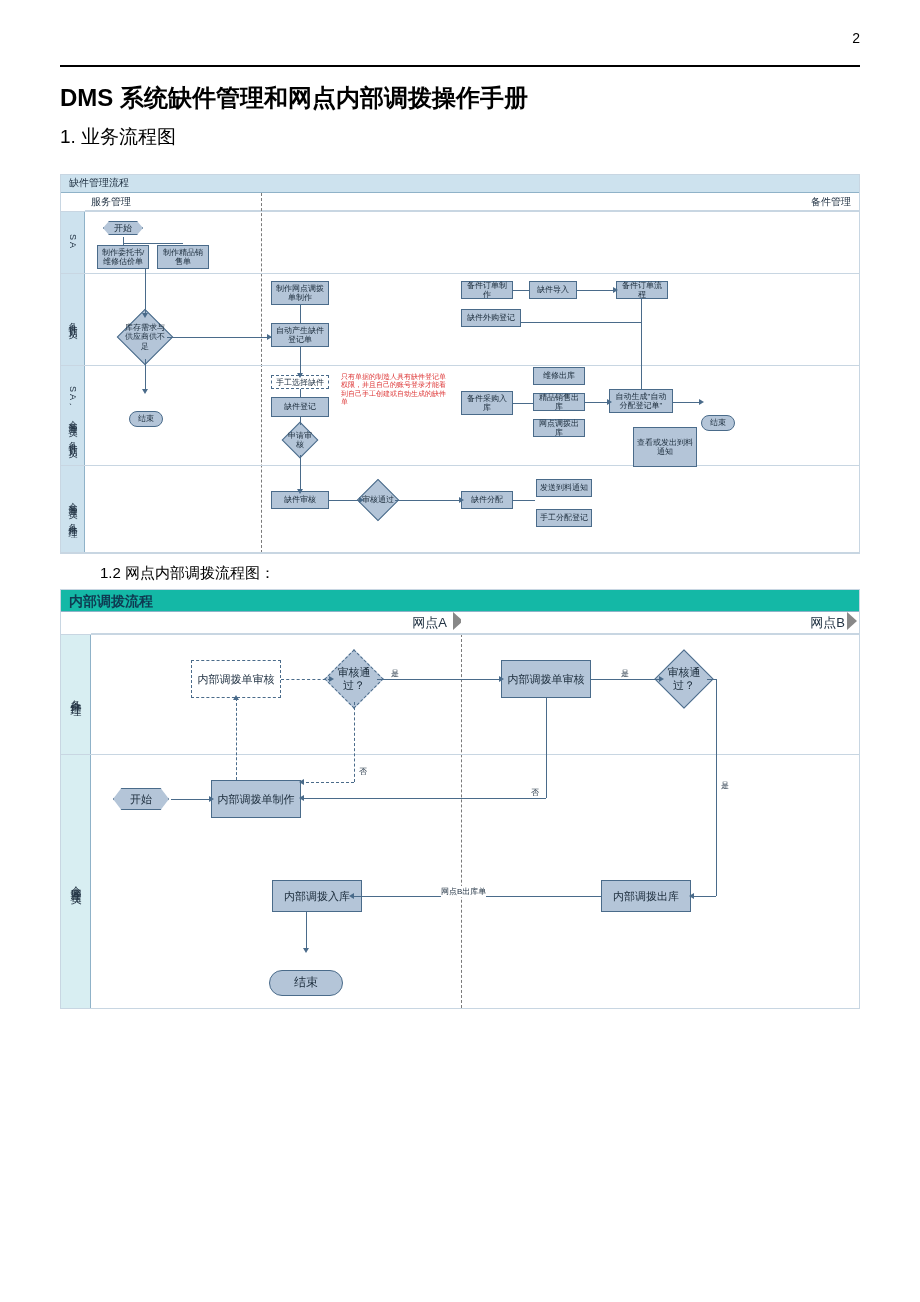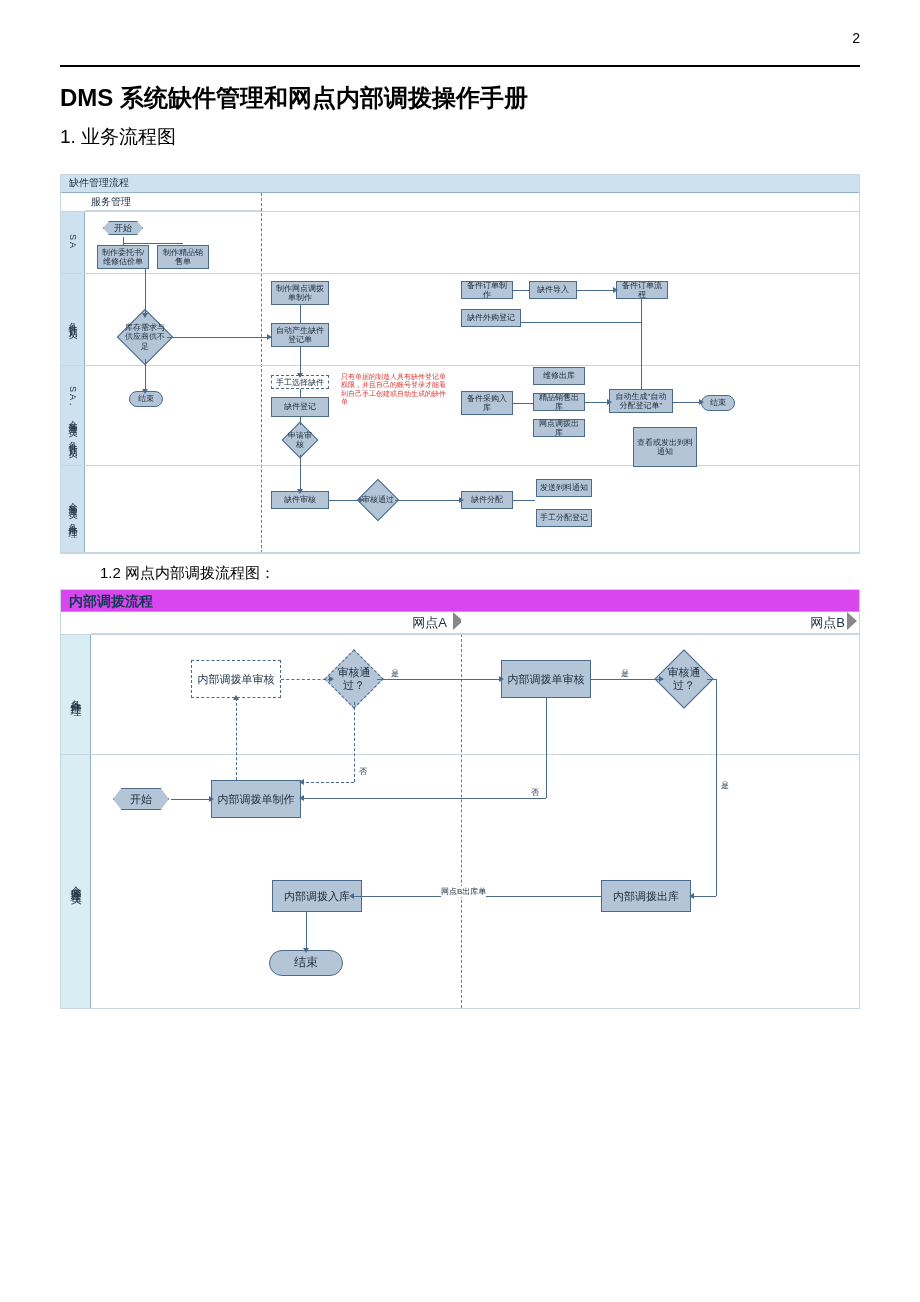--- a/index.html
+++ b/index.html
@@ -16,42 +16,42 @@
   .headerbar { position:absolute; left:0; top:0; right:0; height:18px; background:#cde2ee; border-bottom:1px solid #8fb2c8; padding:1px 8px; font-size:10px; color:#234; }
   .colhdr { position:absolute; top:18px; right:0; left:0; height:18px; }
   .colhdr .hbox { position:absolute; top:0; height:18px; line-height:18px; font-size:10px; padding-left:6px; color:#234; background:#fff; border-bottom:1px solid #c8d6e2; }
   .swim { position:absolute; left:0; right:0; border-top:1px solid #c8d6e2; }
   .swim .lab { position:absolute; left:0; top:0; bottom:0; width:24px; background:#cde2ee; border-right:1px solid #8fb2c8; display:flex; align-items:center; justify-content:center; writing-mode:vertical-rl; font-size:9px; color:#234; letter-spacing:2px; }
   .vline { position:absolute; top:18px; bottom:0; width:0; border-left:1px dashed #7a7a7a; }
   
   .node { position:absolute; background:#b4c5d8; border:1px solid #4a6b8a; display:flex; align-items:center; justify-content:center; text-align:center; font-size:9px; color:#1a2b3a; line-height:1.15; padding:2px; }
   .node.stack::before { content:""; position:absolute; left:-3px; top:-3px; right:3px; bottom:3px; border:1px solid #4a6b8a; background:#b4c5d8; z-index:-1; }
   .nodeS {  font-size:8px; }
-  .term { border-radius:14px; }
+  .term { border-radius:14px;margin-top:20px; }
   .hex { background:none; border:none; }
   .hex > div { width:100%; height:100%; background:#b4c5d8; border:1px solid #4a6b8a; clip-path: polygon(15% 0,85% 0,100% 50%,85% 100%,15% 100%,0 50%); display:flex; align-items:center; justify-content:center; }
   .diamond { background:none; border:none; }
   .diamond > div { width:100%; height:100%; background:#b4c5d8; border:1px solid #4a6b8a; transform:rotate(45deg); }
   .diamond > span { position:absolute; left:0; right:0; top:0; bottom:0; display:flex; align-items:center; justify-content:center; font-size:8px; }
   .dashbox { position:absolute; border:1px dashed #4a6b8a; font-size:8px; display:flex; align-items:center; justify-content:center; text-align:center; color:#234; }
   .redtext { position:absolute; font-size:7px; color:#d33; line-height:1.2; }
   .conn { position:absolute; background:#4a6b8a; }
   .conn.h { height:1px; }
   .conn.v { width:1px; }
   .conn.dh { height:0; border-top:1px dashed #4a6b8a; background:none; }
   .conn.dv { width:0; border-left:1px dashed #4a6b8a; background:none; }
   .arr { position:absolute; width:0; height:0; }
   .arrR { border-top:3px solid transparent; border-bottom:3px solid transparent; border-left:5px solid #4a6b8a; }
   .arrL { border-top:3px solid transparent; border-bottom:3px solid transparent; border-right:5px solid #4a6b8a; }
   .arrD { border-left:3px solid transparent; border-right:3px solid transparent; border-top:5px solid #4a6b8a; }
   .arrU { border-left:3px solid transparent; border-right:3px solid transparent; border-bottom:5px solid #4a6b8a; }
   .edgelabel { position:absolute; font-size:8px; color:#234; background:#fff; }
   
   .dg2 { height:420px; font-size:12px; }
-  .dg2 .titlebar { position:absolute; left:0; top:0; right:0; height:22px; background:#d946ef; border-bottom:1px solid #8fb2c8; }
+  .dg2 .titlebar { position:absolute; left:0; top:0; right:0; height:22px; background:#14b8a6; border-bottom:1px solid #8fb2c8; }
   .dg2 .titlebar span { font-size:14px; font-weight:bold; color:#0e3b52; padding-left:8px; line-height:22px; }
   .dg2 .colhdr .hbox { height:22px; line-height:22px; font-size:13px; background:#fff; }
   .dg2 .swim .lab { width:30px; font-size:11px; background:#d8eef2; }
   .dg2 .node { font-size:11px; }
   .dg2 .diamond > span, .dg2 .hex > div { font-size:11px; }
   .dg2 .term { font-size:12px; }
   .chev { position:absolute; width:0;height:0; border-top:9px solid transparent; border-bottom:9px solid transparent; border-left:10px solid #888; top:0;}
 </style>
 </head>
 <body>
@@ -60,20 +60,23 @@
   <div class="pagenum">2</div>
   <hr class="hrule">
   <h1>DMS 系统缺件管理和网点内部调拨操作手册</h1>
   <h2>1. 业务流程图</h2>
 
   <div class="diagram dg1">
     <div class="headerbar">缺件管理流程</div>
 
     <div class="colhdr">
       <div class="hbox" style="left:24px; width:176px;">服务管理</div>
+      <div class="hbox" style="left:200px; right:0;">
+          <span style="float:right; padding-right:8px;">备件管理</span>
+        </div>
     </div>
     <div class="vline" style="left:200px;"></div>
 
     <div class="swim" style="top:36px; height:62px;">
         <div class="lab">SA</div>
       </div>
     <div class="swim" style="top:98px; height:92px;">
         <div class="lab">备件计划员</div>
       </div>
     <div class="swim" style="top:190px; height:100px;">

